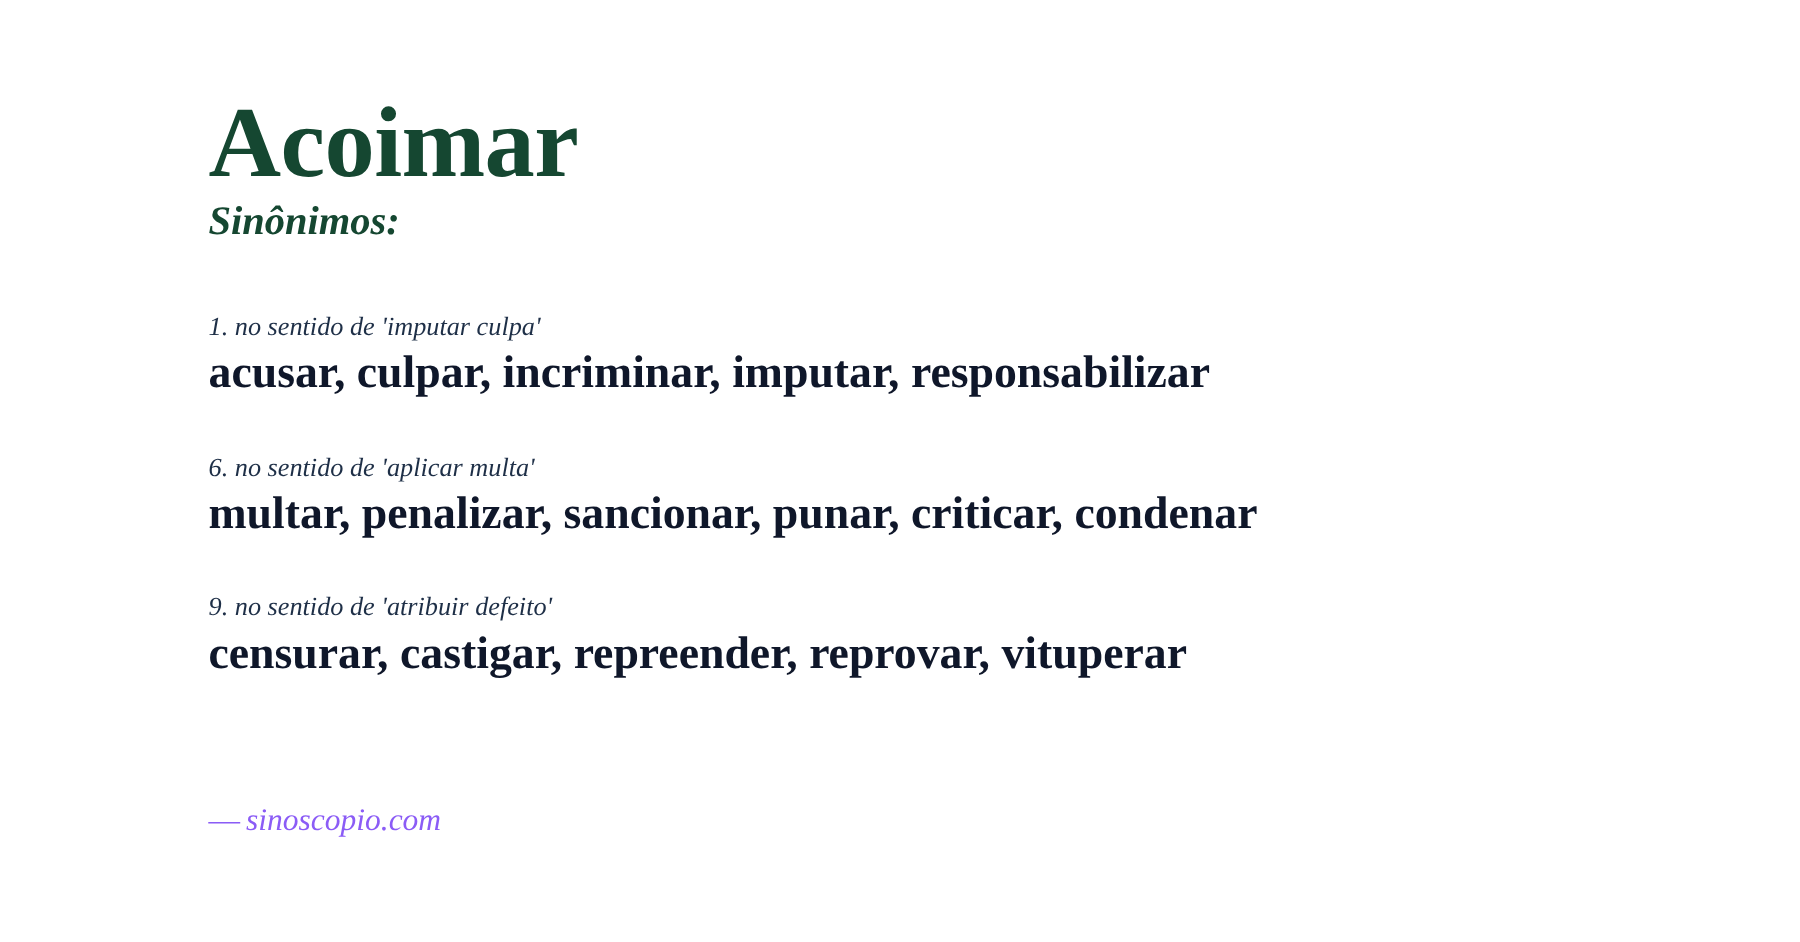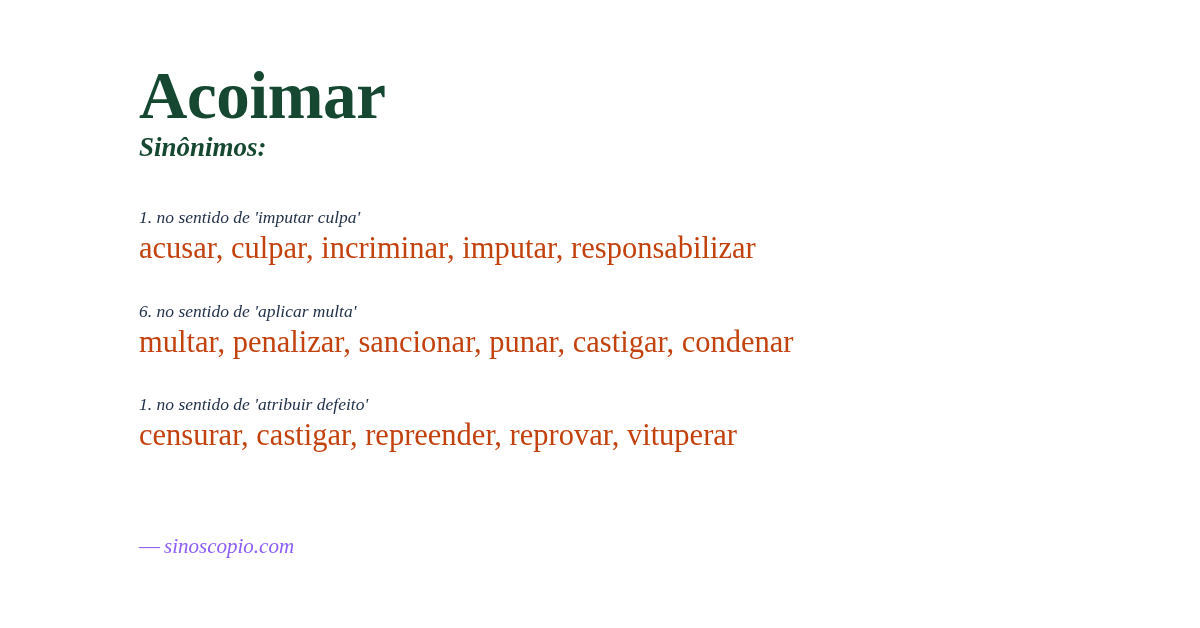--- a/index.html
+++ b/index.html
@@ -71,22 +71,22 @@
     color: #1e2f47;
     font-weight: normal;
     white-space: nowrap;
     font-style: italic;
   }
 
   .sense-synonyms {
     margin: 2px 0 0 0;
     font-size: 30.5px;
     line-height: 1.22;
-    color: #c2410c;
-    font-weight: normal;
+    color: #0f172a;
+    font-weight: bold;
     white-space: nowrap;
   }
 
   .footer {
     position: absolute;
     left: 139px;
     top: 534px;
     margin: 0;
     font-size: 21px;
     line-height: 1.2;
@@ -111,25 +111,25 @@
 
   <div class="senses">
 
     <div class="sense">
       <p class="sense-label">1. no sentido de 'imputar culpa'</p>
       <p class="sense-synonyms">acusar, culpar, incriminar, imputar, responsabilizar</p>
     </div>
 
     <div class="sense">
       <p class="sense-label">6. no sentido de 'aplicar multa'</p>
-      <p class="sense-synonyms">multar, penalizar, sancionar, punar, castigar, condenar</p>
+      <p class="sense-synonyms">multar, penalizar, sancionar, punar, criticar, condenar</p>
     </div>
 
     <div class="sense">
-      <p class="sense-label">1. no sentido de 'atribuir defeito'</p>
+      <p class="sense-label">9. no sentido de 'atribuir defeito'</p>
       <p class="sense-synonyms">censurar, castigar, repreender, reprovar, vituperar</p>
     </div>
 
   </div>
 
   <p class="footer">
     <span class="dash">—</span><span>sinoscopio.com</span>
   </p>
 
 </div>

